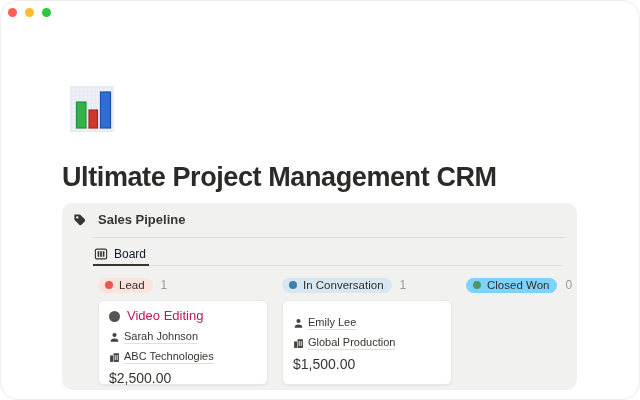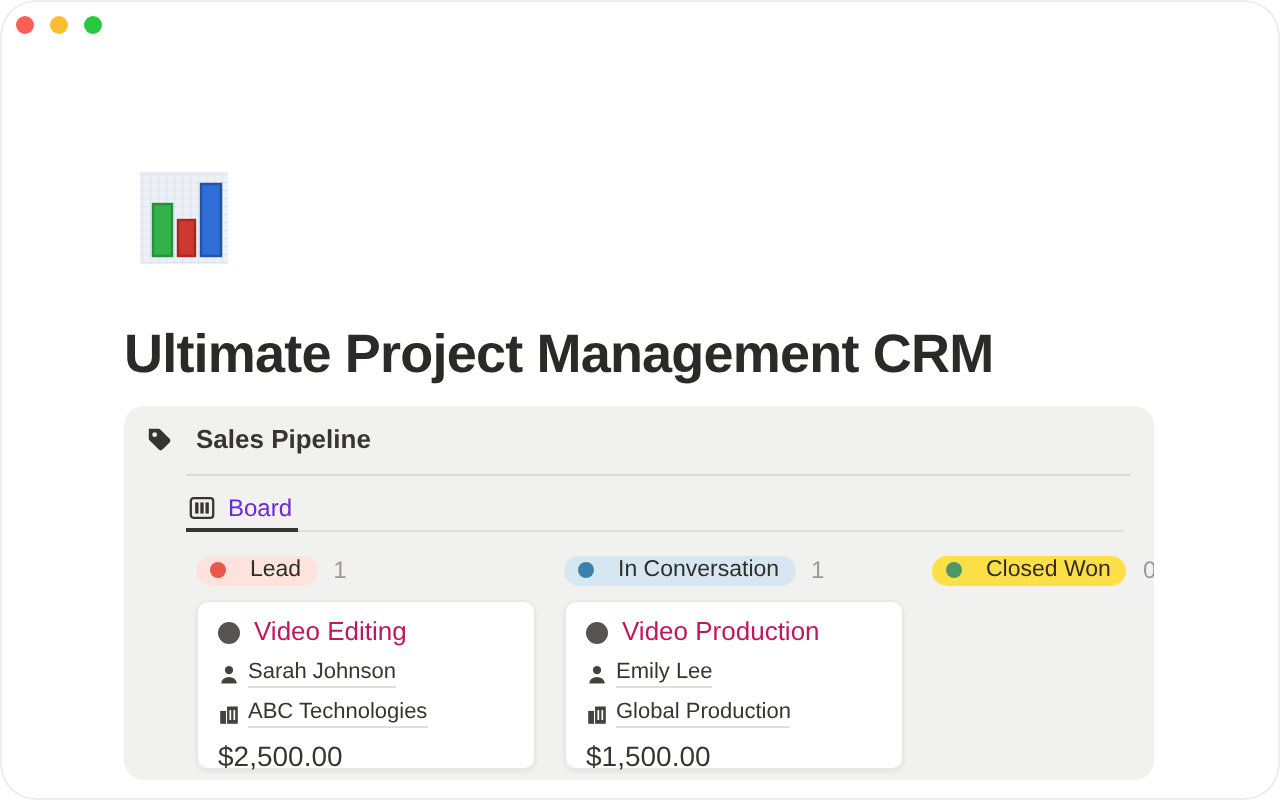--- a/index.html
+++ b/index.html
@@ -34,27 +34,27 @@
   .db-header .tag-icon svg { display:block; }
   .db-title { font-size:13px; font-weight:700; color:#37352f; }
 
   .db-divider { position:absolute; left:31px; right:12px; top:34px; height:1px;
                 background:rgba(55,53,47,0.12); }
 
   .tabs { position:absolute; left:31px; right:15px; top:41px; height:22px;
           box-shadow: inset 0 -1px 0 rgba(55,53,47,0.10); }
   .tab { display:inline-flex; align-items:center; gap:6px; height:22px;
          padding:0 3px 0 1px; border-bottom:2px solid #37352f;
-         font-size:12px; font-weight:500; color:#6d28d9; cursor:pointer; }
+         font-size:12px; font-weight:500; color:#0f172a; cursor:pointer; }
   .tab svg { display:block; }
 
   .board { position:absolute; left:36px; top:74px; display:flex; gap:14px; }
   .board-col { width:170px; flex:0 0 170px; }
   .col-header { display:flex; align-items:center; gap:8px; height:16px; }
-  .status-pill { display:inline-flex; align-items:center; gap:12px;
+  .status-pill { display:inline-flex; align-items:center; gap:6px;
                  padding:1px 8px 2px 7px; border-radius:999px;
                  font-size:11.5px; font-weight:500; color:#302e2a; white-space:nowrap; }
   .status-dot { width:8px; height:8px; border-radius:50%; flex:0 0 8px; }
   .col-count { font-size:12px; color:#9b9a97; }
 
   .card { margin-top:7px; width:170px; height:85px; background:#fff;
           border:1px solid #e9e9e7; border-radius:6px;
           box-shadow:0 1px 2px rgba(15,15,15,0.06);
           padding:8px 10px 10px; cursor:pointer; }
   .card-title-row { display:flex; align-items:center; gap:7px; }
@@ -165,24 +165,20 @@
       <div class="board-col">
         <div class="col-header">
           <span class="status-pill" style="background: rgb(215, 231, 242);">
             <span class="status-dot" style="background: rgb(58, 130, 173);"></span>
             <span>In Conversation</span>
           </span>
           <span class="col-count">1</span>
         </div>
 
         <div class="card">
-          <div class="card-title-row">
-            <span class="card-page-dot"></span>
-            <span class="card-title">Video Production</span>
-          </div>
           <div class="prop-row">
             <span>
               <svg width="11" height="11" viewBox="0 0 16 16">
                 <circle cx="8" cy="4.4" r="3" fill="#45423d"></circle>
                 <path d="M2.4 14.2a5.6 4.8 0 0 1 11.2 0z" fill="#45423d"></path>
               </svg>
             </span>
             <span class="prop-text">Emily Lee</span>
           </div>
           <div class="prop-row">
@@ -195,21 +191,21 @@
               </svg>
             </span>
             <span class="prop-text">Global Production</span>
           </div>
           <div class="card-amount">$1,500.00</div>
         </div>
       </div>
 
       <div class="board-col">
         <div class="col-header">
-          <span class="status-pill" style="background: #fde047;">
+          <span class="status-pill" style="background: #7dd3fc;">
             <span class="status-dot" style="background: rgb(79, 151, 104);"></span>
             <span>Closed Won</span>
           </span>
           <span class="col-count">0</span>
         </div>
       </div>
 
     </div>
   </div>
 </div>

